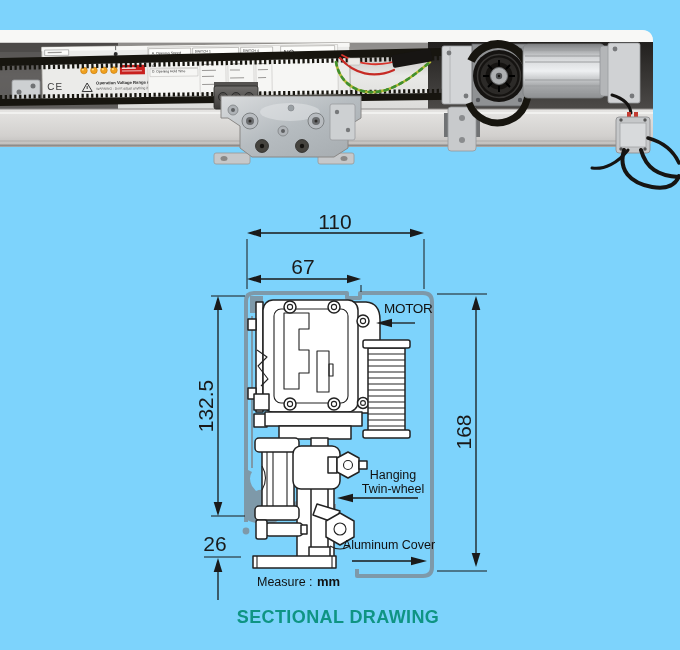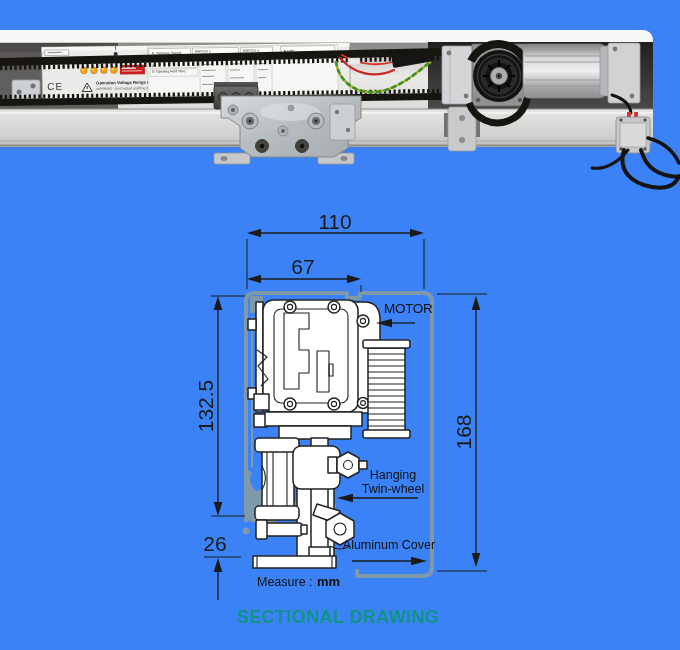--- a/index.html
+++ b/index.html
@@ -1,16 +1,16 @@
 <!DOCTYPE html>
 <html><head>
 <meta charset="utf-8">
 <style>
   html,body{margin:0;padding:0;background:#ffffff;}
-  .page{position:relative;width:680px;height:650px;background:#3b82f6;overflow:hidden;}
+  .page{position:relative;width:680px;height:650px;background:#7dd3fc;overflow:hidden;}
   svg{display:block;}
   text{font-family:"Liberation Sans",sans-serif;}
   
   .t-dim{font-size:21px;fill:#1a1a1a;}
   .t-motor{font-size:13.5px;fill:#111;letter-spacing:-0.3px;}
   .t-lbl{font-size:12.5px;fill:#111;}
   .t-lblb{font-size:13px;font-weight:bold;fill:#111;}
   .t-title{font-size:18px;font-weight:bold;fill:#0f9483;letter-spacing:.4px;}
   
   .t-ce{font-size:10px;fill:#3a3a3a;letter-spacing:1px;}

